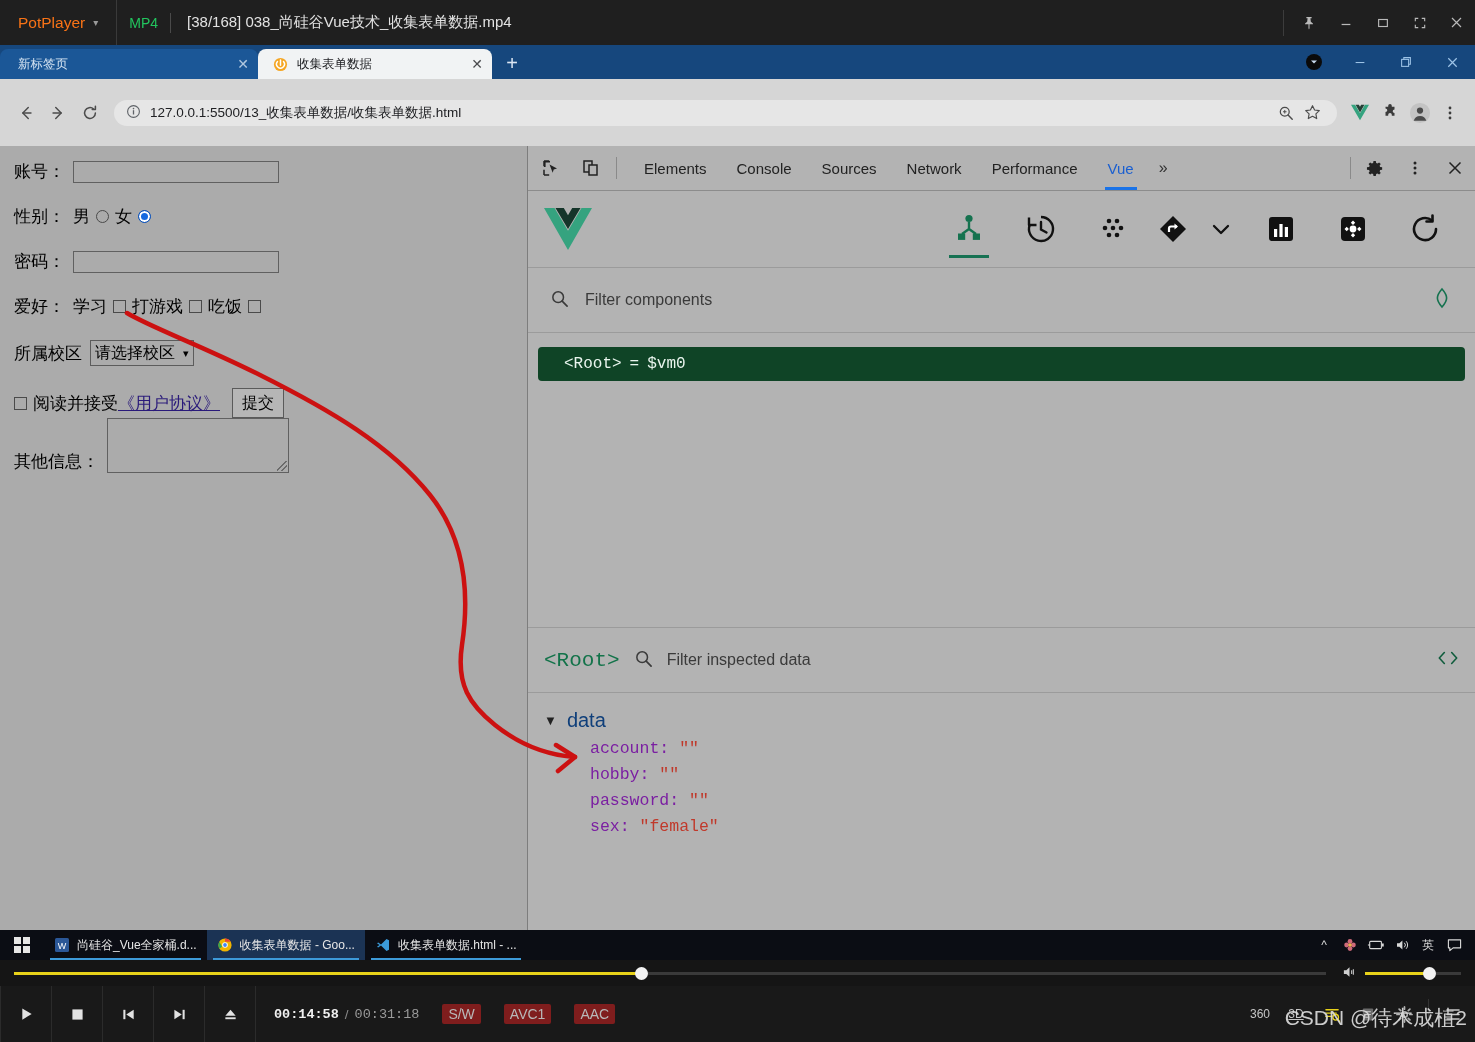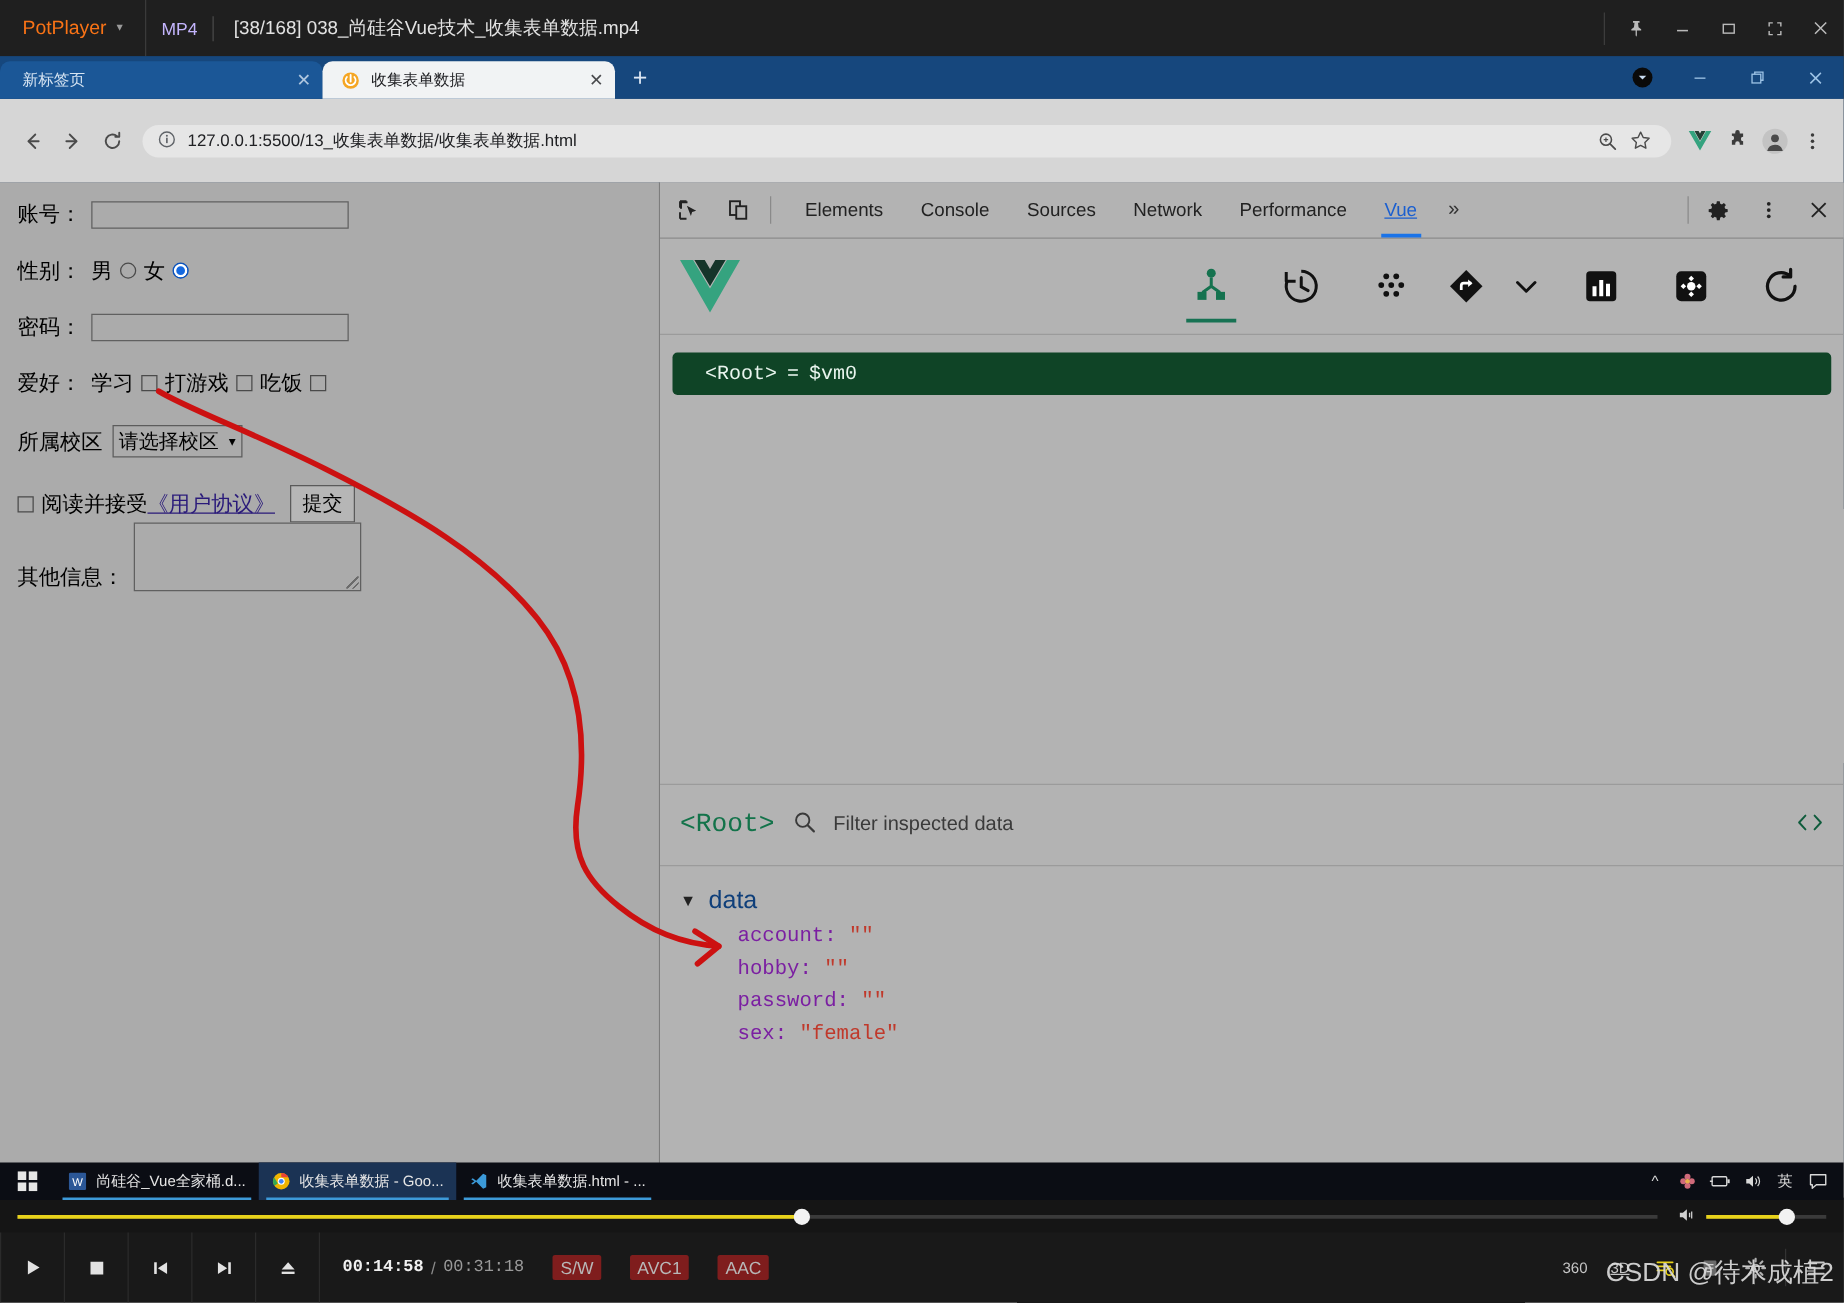--- a/index.html
+++ b/index.html
@@ -11,21 +11,21 @@
   }
   
   #potplayer-titlebar{
     position:absolute;left:0;top:0;width:1475px;height:45px;
     background:#1f1f1f;display:flex;align-items:center;
     color:#d8d8d8;font-size:15px;
   }
   #pp-name{padding-left:18px;color:#f97316;font-size:15.5px;}
   #pp-name-caret{margin-left:8px;font-size:10px;color:#9a9a9a;}
   #pp-divider1{width:1px;height:45px;background:#3a3a3a;margin-left:18px;}
-  #pp-format{padding:0 12px;color:#c4b5fd;font-size:14px;}
+  #pp-format{padding:0 12px;color:#22c55e;font-size:14px;}
   #pp-divider2{width:1px;height:20px;background:#4a4a4a;}
   #pp-title{padding-left:16px;color:#e2e2e2;font-size:15px;white-space:nowrap;}
   #pp-winbtns{margin-left:auto;display:flex;align-items:center;height:45px;}
   #pp-winbtns .wb{width:37px;height:45px;display:flex;align-items:center;justify-content:center;color:#b9b9b9;}
   #pp-wbdiv{width:1px;height:26px;background:#3c3c3c;margin-right:6px;}
 
   
   #chrome{
     position:absolute;left:0;top:45px;width:1475px;height:885px;background:#1b3f66;
   }
@@ -98,21 +98,21 @@
 
   
   #devtools{flex:1;background:#b3b3b3;display:flex;flex-direction:column;}
   #dt-tabbar{height:44px;display:flex;align-items:center;border-bottom:1px solid #8c8c8c;background:#b3b3b3;}
   .dt-toolicon{width:34px;height:34px;display:flex;align-items:center;justify-content:center;margin-left:6px;}
   #dt-sep{width:1px;height:22px;background:#8a8a8a;margin:0 12px 0 8px;}
   .dt-tab{
     padding:0 15px;height:44px;display:flex;align-items:center;font-size:15px;color:#222;
     position:relative;
   }
-  .dt-tab.sel{color:#1a5fd0;text-decoration:underline;}
+  .dt-tab.sel{color:#1a5fd0;}
   .dt-tab.sel::after{content:"";position:absolute;left:12px;right:12px;bottom:0;height:3px;background:#1a73e8;}
   #dt-more{padding:0 10px;font-size:16px;color:#333;}
   #dt-rightctl{margin-left:auto;display:flex;align-items:center;}
   #dt-rightctl .rc{width:40px;height:44px;display:flex;align-items:center;justify-content:center;color:#222;font-size:17px;}
   #dt-rc-sep{width:1px;height:22px;background:#8a8a8a;margin-right:4px;}
 
   #vue-toolbar{height:76px;display:flex;align-items:center;border-bottom:1px solid #9b9b9b;padding:0 14px;position:relative;}
   #vue-logo{width:56px;height:48px;display:flex;align-items:center;}
   #vue-actions{margin-left:auto;display:flex;align-items:center;}
   .vue-btn{width:72px;height:76px;display:flex;align-items:center;justify-content:center;position:relative;}
@@ -534,20 +534,34 @@
           </div>
           <div class="vue-btn">
             <svg width="32" height="32" viewBox="0 0 32 32">
                 <path d="M27 16A11 11 0 1123 7.6" fill="none" stroke="#111" stroke-width="2.6" stroke-linecap="round"></path>
                 <path d="M23.5 2.5v6h-6" fill="none" stroke="#111" stroke-width="2.6" stroke-linecap="round" stroke-linejoin="round"></path>
               </svg>
           </div>
         </div>
       </div>
 
+      <div id="vue-filter">
+        <span>
+          <svg width="19" height="19" viewBox="0 0 20 20">
+              <circle cx="8.6" cy="8.6" r="5.6" fill="none" stroke="#3a3a3a" stroke-width="1.6"></circle>
+              <path d="M12.8 12.8L18 18" stroke="#3a3a3a" stroke-width="1.8" stroke-linecap="round"></path>
+            </svg>
+        </span>
+        <span id="vue-filter-text">Filter components</span>
+        <span id="vue-filter-right">
+          <svg width="22" height="22" viewBox="0 0 22 22">
+              <path d="M11 2c3 3.4 4.6 6.3 4.6 9 0 2.7-1.6 5.6-4.6 9-3-3.4-4.6-6.3-4.6-9 0-2.7 1.6-5.6 4.6-9z" fill="none" stroke="#15724f" stroke-width="1.6"></path>
+            </svg>
+        </span>
+      </div>
 
       <div id="vue-tree">
         <div id="root-row">
           <span class="rr-tag">&lt;Root&gt;</span>
           <span class="rr-eq">=</span>
           <span>$vm0</span>
         </div>
       </div>
 
       <div id="vue-inspector">

